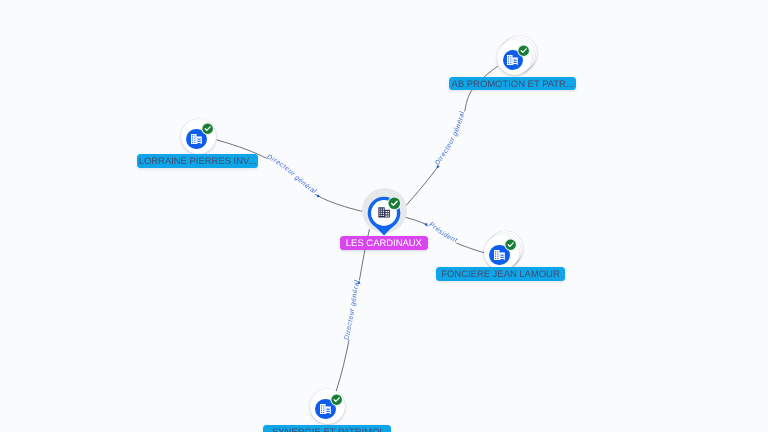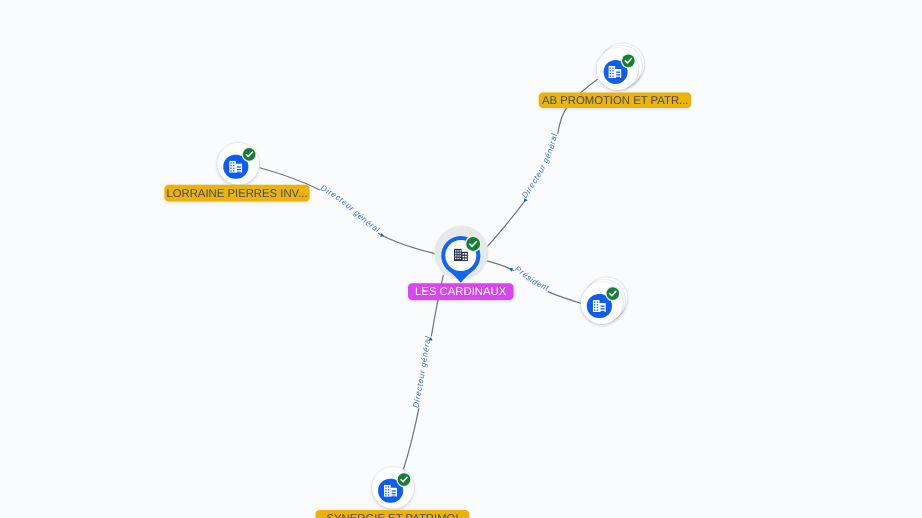--- a/index.html
+++ b/index.html
@@ -7,21 +7,21 @@
        font-family:"Liberation Sans",sans-serif;
        -webkit-font-smoothing:antialiased;text-rendering:geometricPrecision;}
   #stage{position:relative;will-change:transform;transform:translateZ(0);width:768px;height:432px;overflow:hidden;background:#fafbfd;}
   svg.layer{position:absolute;left:0;top:0;width:768px;height:432px;display:block;}
   .edge-path{fill:none;stroke:#6b7280;stroke-width:1;}
   .edge-txt{font-family:"Liberation Sans",sans-serif;font-size:6.75px;font-style:italic;
             fill:#3f6fd8;letter-spacing:0.52px;}
   .node{position:absolute;}
   .nlabel{position:absolute;white-space:nowrap;border-radius:3.5px;box-sizing:border-box;
           font-size:9.45px;line-height:16.5px;height:13.6px;text-align:center;}
-  .nlabel.plain{background:#eab308;color:#434b6b;box-shadow:0 1px 3px rgba(40,50,80,.13);}
+  .nlabel.plain{background:#0ea5e9;color:#434b6b;box-shadow:0 1px 3px rgba(40,50,80,.13);}
   .nlabel.sel{background:#d946ef;color:#fff;box-shadow:0 1px 3px rgba(40,50,80,.18);}
   .node{pointer-events:auto;}
   .halo{position:absolute;left:2.1px;top:-1.3px;width:45px;height:45px;border-radius:50%;
         background:#e7e8ea;}
   .pin{position:absolute;left:7.2px;top:6.5px;width:34px;height:40px;}
   .picon{position:absolute;left:17.9px;top:17.9px;width:12.2px;height:10.8px;}
   .picon svg{width:12.2px;height:10.8px;display:block;}
   .badge{position:absolute;left:26.9px;top:7.1px;width:14.6px;height:14.6px;}
   .badge.sm{left:26.3px;top:10.0px;width:13.3px;height:13.3px;}
   .chk{width:100%;height:100%;display:block;}
@@ -191,20 +191,21 @@
           </svg>
         </span>
         <span class="badge sm">
           <svg class="chk" viewBox="0 0 24 24">
     <circle cx="12" cy="12" r="11.4" fill="#e7f4ea"></circle>
     <circle cx="12" cy="12" r="9.5" fill="#177d37"></circle>
     <path d="M7.6 12.2 L10.6 15.2 L16.6 8.7" fill="none" stroke="#fff" stroke-width="2.3" stroke-linecap="round" stroke-linejoin="round"></path>
   </svg>
         </span>
       </div>
+      <div class="nlabel plain" style="width: 128.3px; left: 436.35px; top: 267px;">FONCIERE JEAN LAMOUR</div>
       <div class="node" style="left: 303.4px; top: 382.8px; width: 48px; height: 48px;">
         <div class="disc"></div>
         <div class="blob"></div>
         <span class="icn">
           <svg class="bicon" viewBox="0 0 10.8 10">
     <path fill="#fff" d="M0 0 h5.6 v10 h-5.6 z"></path>
     <path fill="#fff" d="M5.3 2.45 h5.5 v7.55 h-5.5 z"></path>
     <rect x="1.05" y="1.25" width="1.05" height="1.1" fill="#0f5ded"></rect>
             <rect x="3.3" y="1.25" width="1.05" height="1.1" fill="#0f5ded"></rect>
             <rect x="1.05" y="3.45" width="1.05" height="1.1" fill="#0f5ded"></rect>

